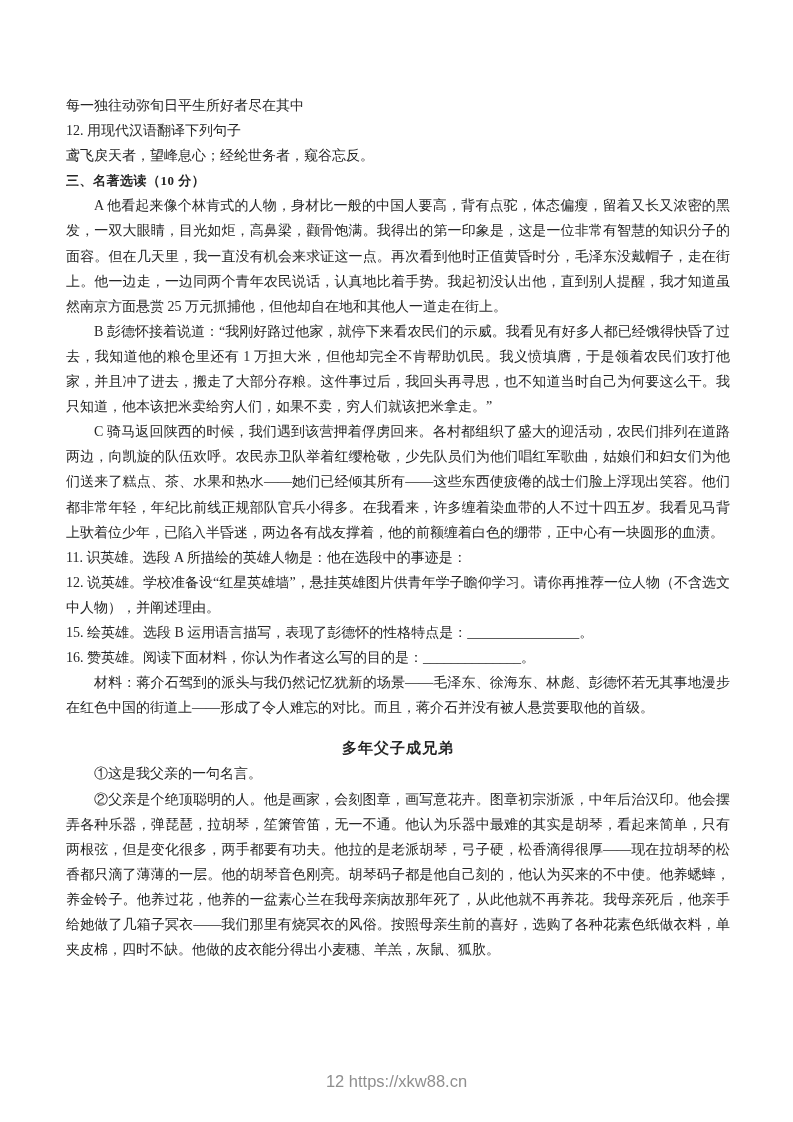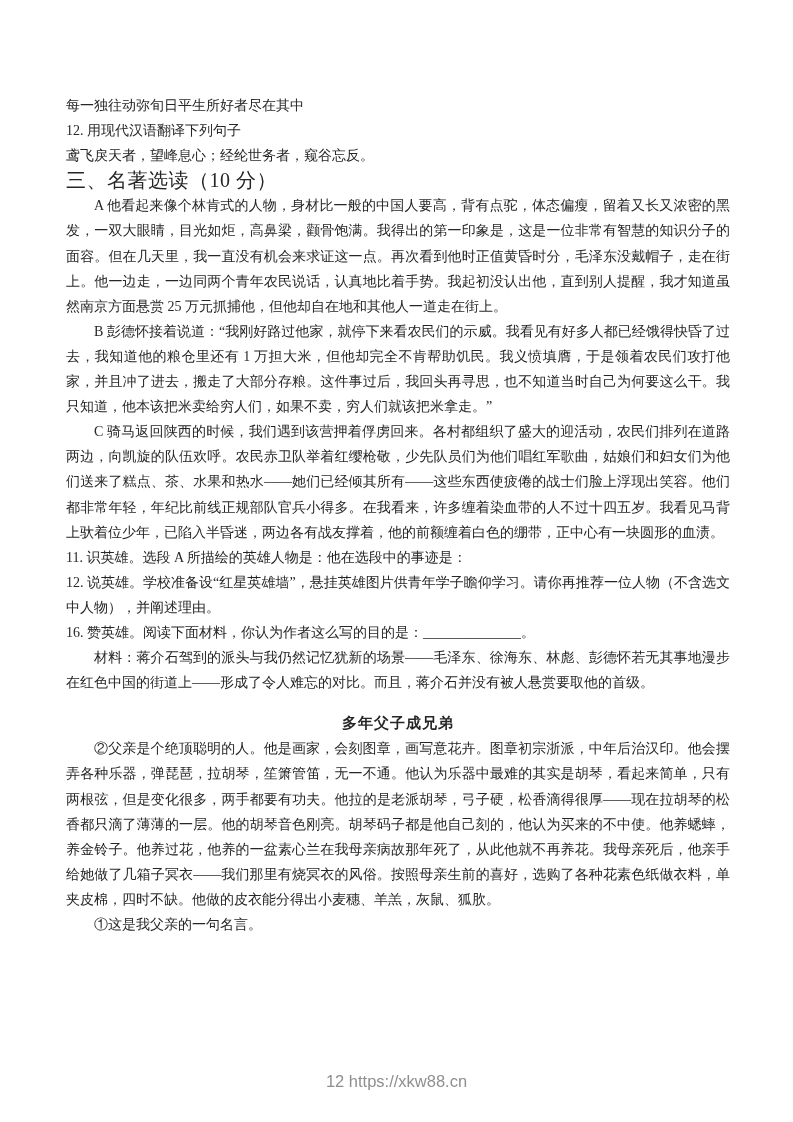--- a/index.html
+++ b/index.html
@@ -17,22 +17,22 @@
     line-height: 25.1px;
     overflow: hidden;
   }
   .page p, .page h3, .page div.line {
     margin: 0;
     text-align: justify;
     text-justify: inter-ideograph;
     word-break: break-all;
   }
   .sec-heading {
-    font-weight: normal;
-    font-size: 20px;
+    font-weight: bold;
+    font-size: 13px;
     letter-spacing: 0.5px;
   }
   .indent { text-indent: 2em; }
   .essay-title {
     text-align: center !important;
     font-weight: bold;
     font-size: 15px;
     letter-spacing: 1px;
     margin-top: 16px;
   }
@@ -59,25 +59,26 @@
 
   <h3 class="sec-heading">三、名著选读（10 分）</h3>
 
   <p class="indent">A 他看起来像个林肯式的人物，身材比一般的中国人要高，背有点驼，体态偏瘦，留着又长又浓密的黑发，一双大眼睛，目光如炬，高鼻梁，颧骨饱满。我得出的第一印象是，这是一位非常有智慧的知识分子的面容。但在几天里，我一直没有机会来求证这一点。再次看到他时正值黄昏时分，毛泽东没戴帽子，走在街上。他一边走，一边同两个青年农民说话，认真地比着手势。我起初没认出他，直到别人提醒，我才知道虽然南京方面悬赏 25 万元抓捕他，但他却自在地和其他人一道走在街上。</p>
   <p class="indent">B 彭德怀接着说道：“我刚好路过他家，就停下来看农民们的示威。我看见有好多人都已经饿得快昏了过去，我知道他的粮仓里还有 1 万担大米，但他却完全不肯帮助饥民。我义愤填膺，于是领着农民们攻打他家，并且冲了进去，搬走了大部分存粮。这件事过后，我回头再寻思，也不知道当时自己为何要这么干。我只知道，他本该把米卖给穷人们，如果不卖，穷人们就该把米拿走。”</p>
   <p class="indent">C 骑马返回陕西的时候，我们遇到该营押着俘虏回来。各村都组织了盛大的迎活动，农民们排列在道路两边，向凯旋的队伍欢呼。农民赤卫队举着红缨枪敬，少先队员们为他们唱红军歌曲，姑娘们和妇女们为他们送来了糕点、茶、水果和热水——她们已经倾其所有——这些东西使疲倦的战士们脸上浮现出笑容。他们都非常年轻，年纪比前线正规部队官兵小得多。在我看来，许多缠着染血带的人不过十四五岁。我看见马背上驮着位少年，已陷入半昏迷，两边各有战友撑着，他的前额缠着白色的绷带，正中心有一块圆形的血渍。</p>
 
 
   <div class="line">11. 识英雄。选段 A 所描绘的英雄人物是：他在选段中的事迹是：</div>
   <div class="line">12. 说英雄。学校准备设“红星英雄墙”，悬挂英雄图片供青年学子瞻仰学习。请你再推荐一位人物（不含选文中人物），并阐述理由。</div>
+  <div class="line">15. 绘英雄。选段 B 运用语言描写，表现了彭德怀的性格特点是：________________。</div>
   <div class="line">16. 赞英雄。阅读下面材料，你认为作者这么写的目的是：______________。</div>
 
   <p class="indent">材料：蒋介石驾到的派头与我仍然记忆犹新的场景——毛泽东、徐海东、林彪、彭德怀若无其事地漫步在红色中国的街道上——形成了令人难忘的对比。而且，蒋介石并没有被人悬赏要取他的首级。</p>
 
 
   <div class="essay-title">多年父子成兄弟</div>
 
+  <p class="indent">①这是我父亲的一句名言。</p>
   <p class="indent">②父亲是个绝顶聪明的人。他是画家，会刻图章，画写意花卉。图章初宗浙派，中年后治汉印。他会摆弄各种乐器，弹琵琶，拉胡琴，笙箫管笛，无一不通。他认为乐器中最难的其实是胡琴，看起来简单，只有两根弦，但是变化很多，两手都要有功夫。他拉的是老派胡琴，弓子硬，松香滴得很厚——现在拉胡琴的松香都只滴了薄薄的一层。他的胡琴音色刚亮。胡琴码子都是他自己刻的，他认为买来的不中使。他养蟋蟀，养金铃子。他养过花，他养的一盆素心兰在我母亲病故那年死了，从此他就不再养花。我母亲死后，他亲手给她做了几箱子冥衣——我们那里有烧冥衣的风俗。按照母亲生前的喜好，选购了各种花素色纸做衣料，单夹皮棉，四时不缺。他做的皮衣能分得出小麦穗、羊羔，灰鼠、狐肷。</p>
-  <p class="indent">①这是我父亲的一句名言。</p>
 
   <div class="footer">12 https://xkw88.cn</div>
 
 </div>
 
 </body></html>

